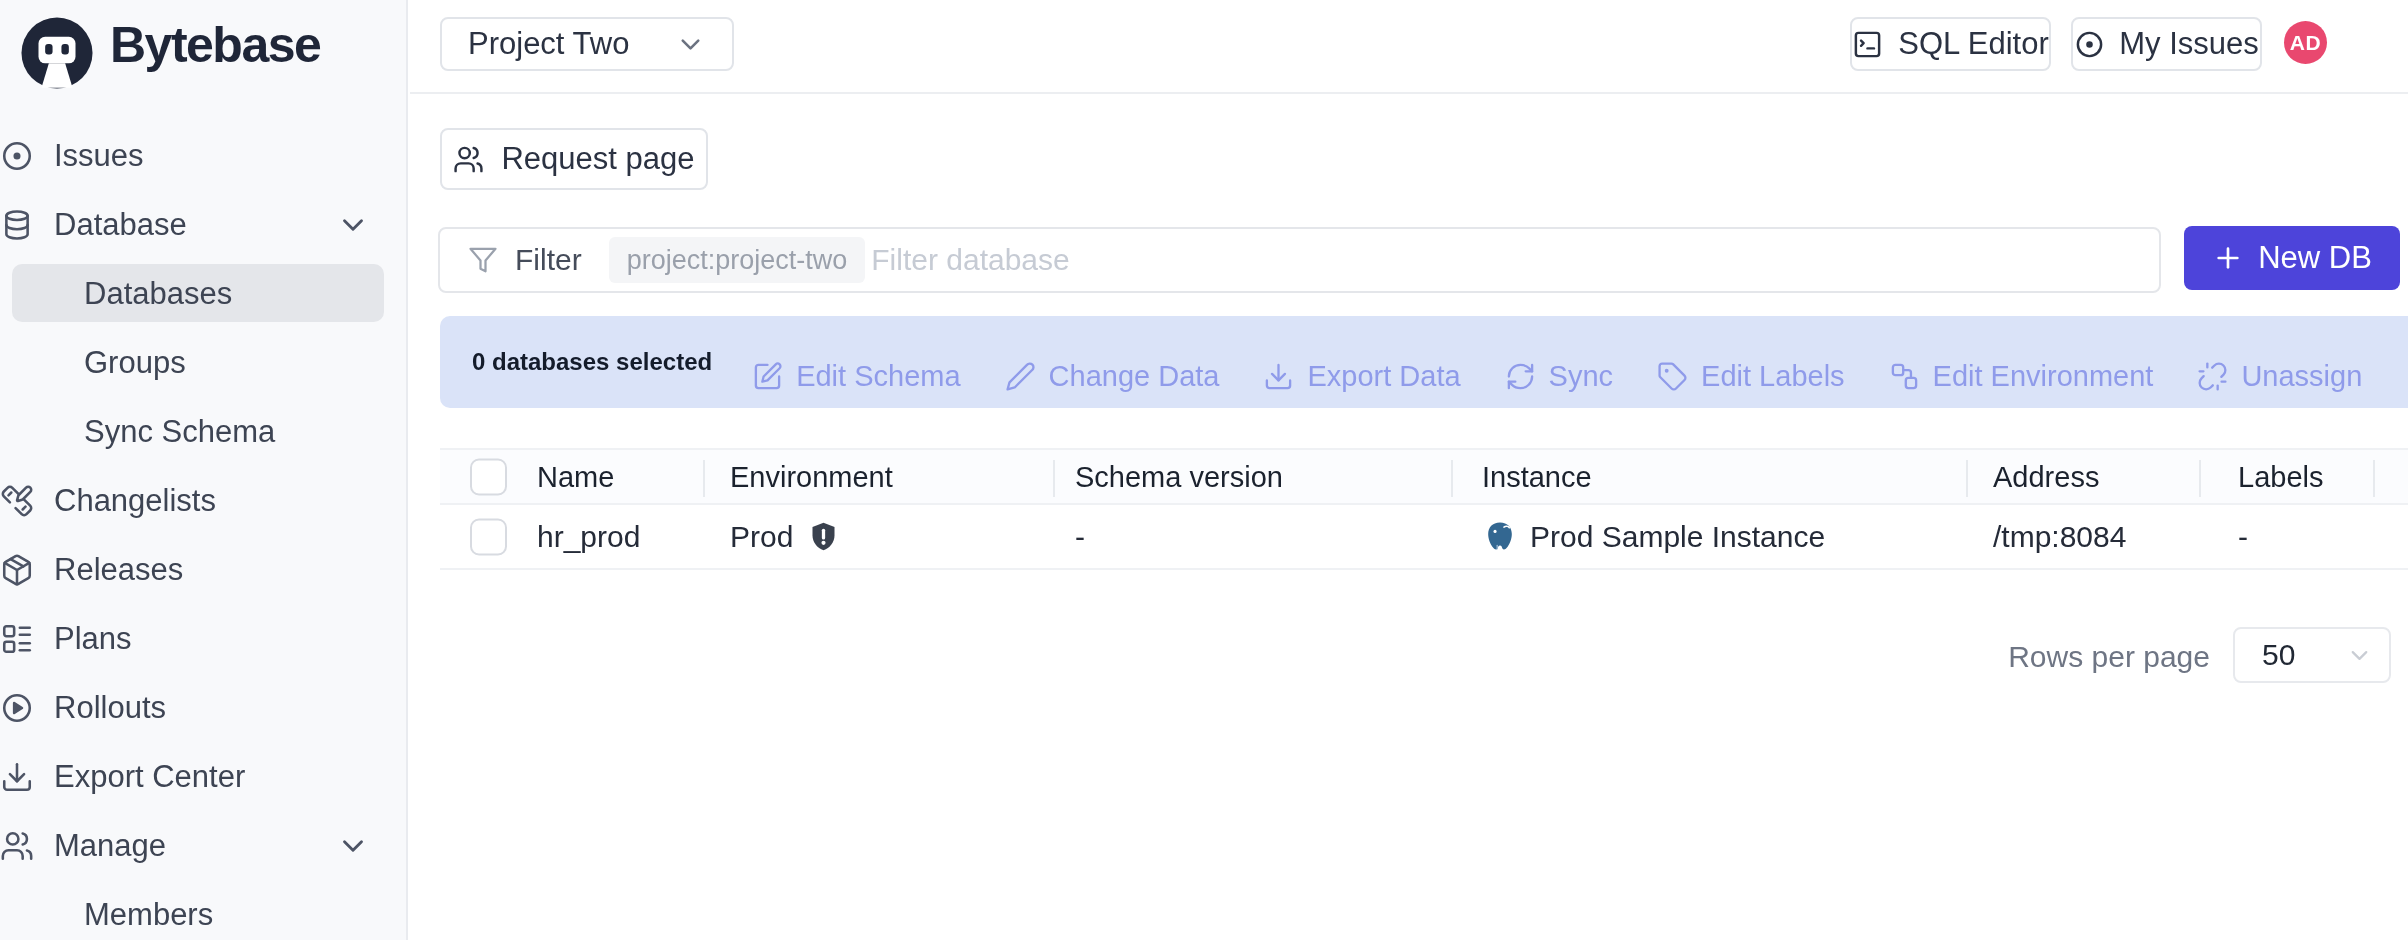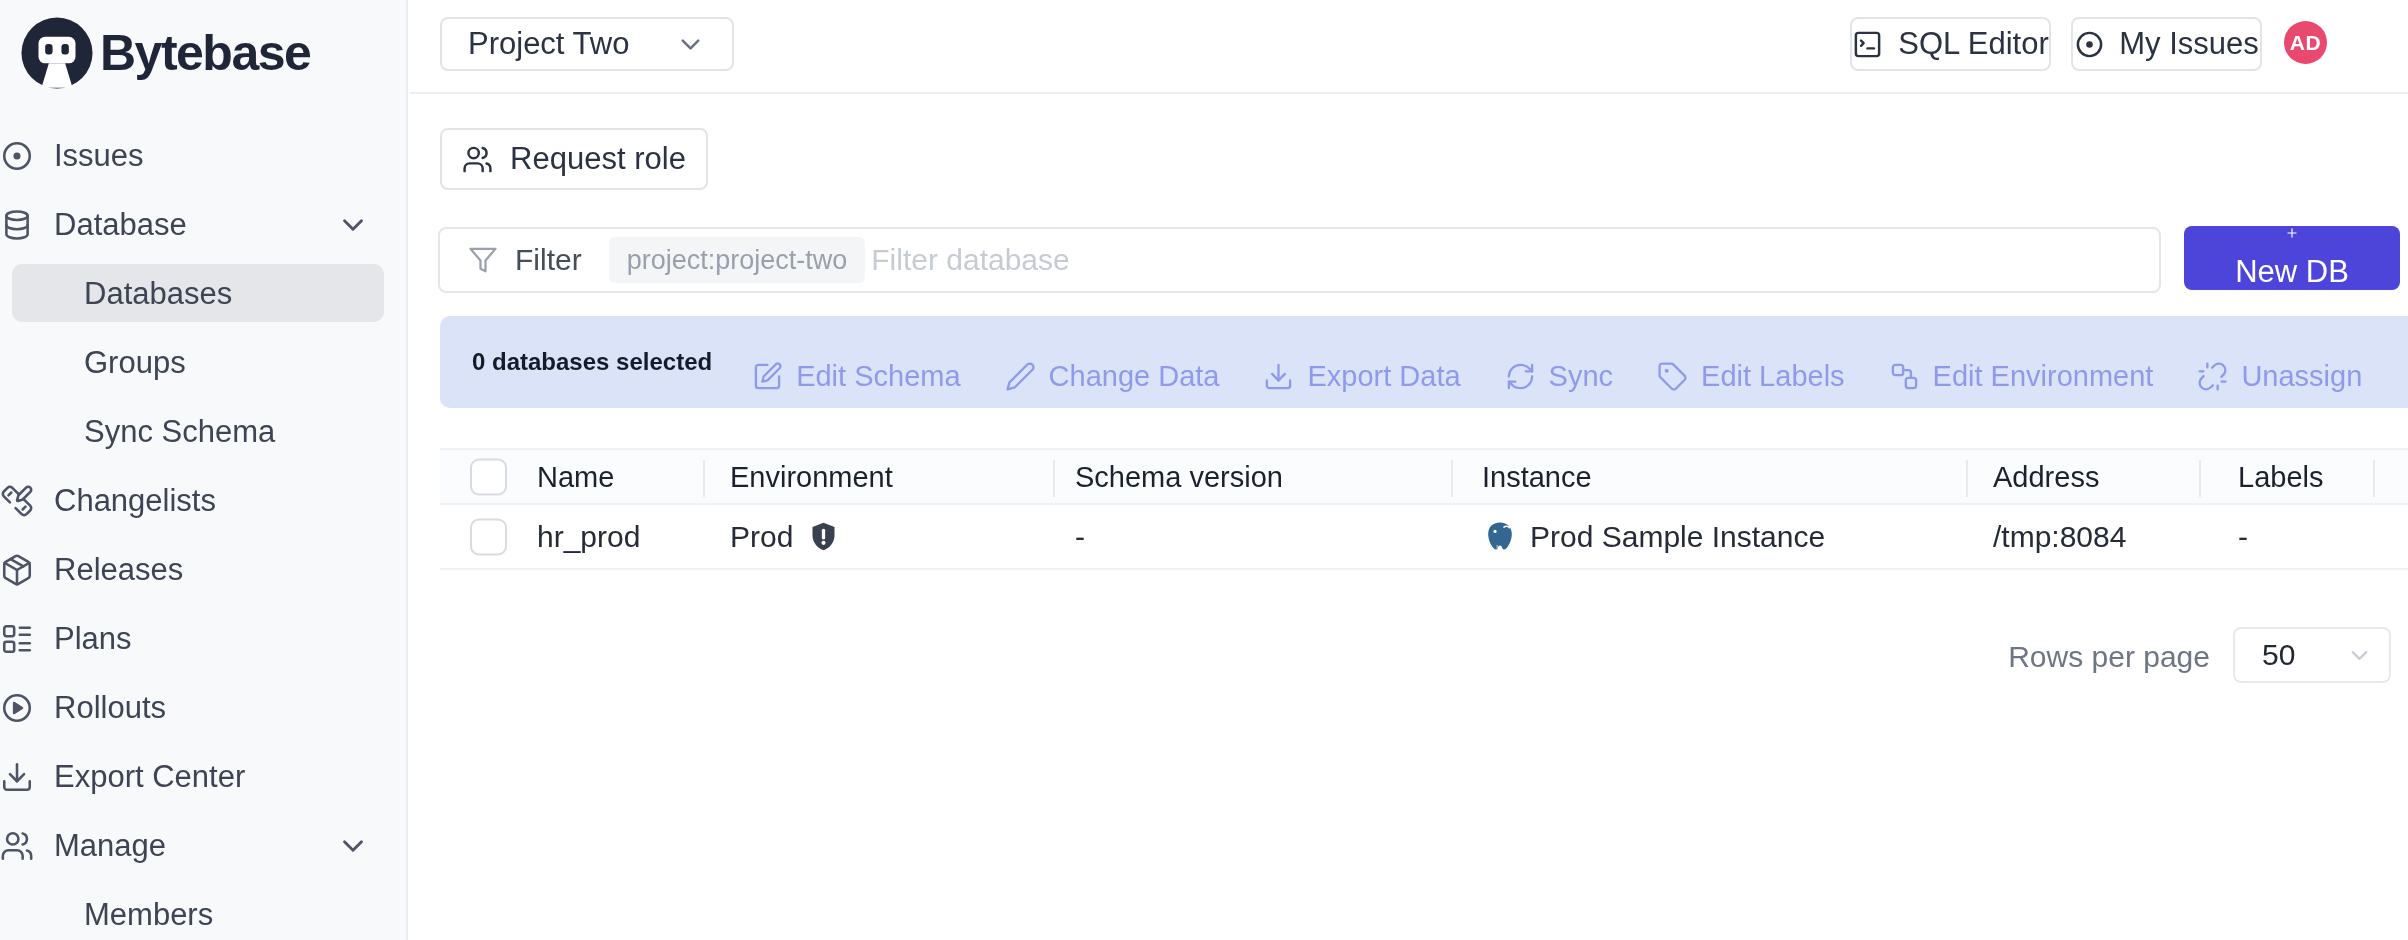--- a/index.html
+++ b/index.html
@@ -7,21 +7,21 @@
   body {
     font-family:"Liberation Sans", sans-serif;
     background:#ffffff; color:#222935;
     position:relative; overflow:hidden;
   }
   svg { display:block; }
 
   
   .sidebar { position:absolute; left:0; top:0; width:408px; height:940px;
              background:#f8f9fb; border-right:2px solid #e9ebef; }
-  .logo { position:absolute; left:20px; top:16px; display:flex; align-items:center; gap:6px; }
+  .logo { position:absolute; left:20px; top:16px; display:flex; gap:16px; }
   .logo-mark { width:74px; height:74px; }
   .logo-text { font-size:50px; font-weight:700; color:#1f2638; letter-spacing:-1.5px; }
 
   .nav { position:absolute; top:121px; left:0; right:0; }
   .nav-item { height:69px; display:flex; align-items:center; gap:20px;
               font-size:31px; font-weight:500; color:#3d4453; position:relative; cursor:pointer; }
   .nav-item > svg { width:34px; height:34px; color:#4d5465; flex:none; position:relative; z-index:1; }
   .nav-item > span { position:relative; z-index:1; }
   .nav-item.sub { padding-left:84px; }
   .nav-item.selected::before { content:""; position:absolute; left:12px; right:22px; top:5px; bottom:6px;
@@ -50,21 +50,21 @@
   .filter-bar .funnel { width:30px; height:30px; color:#9aa1ad; flex:none; }
   .filter-label { margin-left:17px; font-size:30px; color:#454c5a; }
   .filter-tag { margin-left:27px; background:#f4f5f7; border-radius:6px; height:46px; padding:0 18px;
                 font-size:27px; color:#9aa0ab; display:flex; align-items:center; cursor:pointer; }
   .filter-input { margin-left:6px; flex:1; height:56px; border:none; outline:none; font-size:30px;
                   font-family:"Liberation Sans",sans-serif; color:#454c5a; background:transparent; }
   .filter-input::placeholder { color:#c6cbd4; }
 
   .new-db-btn { position:absolute; left:2184px; top:226px; width:216px; height:64px; background:#4d44da;
                 border:none; border-radius:8px; color:#fff; font-size:31px; font-weight:500;
-                display:flex; align-items:center; justify-content:center; gap:14px; cursor:pointer;flex-direction:column; }
+                display:flex; align-items:center; justify-content:center; gap:14px; cursor:pointer; }
   .new-db-btn svg { width:32px; height:32px; color:#fff; }
 
   
   .sel-toolbar { position:absolute; left:440px; top:316px; width:1968px; height:92px; background:#dae3f8;
                  border-radius:10px 0 0 10px; display:flex; align-items:center; padding-left:32px; overflow:hidden; }
   .sel-status { font-size:24px; font-weight:700; color:#141c2b; white-space:nowrap; }
   .sel-actions { display:flex; margin-left:40px; gap:44px; align-items:center;margin-top:28px; }
   .sel-action { display:flex; align-items:center; gap:13px; color:#8f9bea; font-size:29px; white-space:nowrap; cursor:pointer; }
   .sel-action svg { width:31px; height:31px; color:#8f9bea; flex:none; }
 
@@ -225,21 +225,21 @@
 
 <div class="topbar-divider"></div>
 
 <div class="btn request-role-btn">
   <svg viewBox="0 0 24 24" fill="none" stroke="currentColor" stroke-width="1.9" stroke-linecap="round" stroke-linejoin="round">
       <path d="M16 21v-2a4 4 0 0 0-4-4H6a4 4 0 0 0-4 4v2"></path>
       <circle cx="9" cy="7" r="4"></circle>
       <path d="M22 21v-2a4 4 0 0 0-3-3.87"></path>
       <path d="M16 3.13a4 4 0 0 1 0 7.75"></path>
     </svg>
-  <span>Request role</span>
+  <span>Request page</span>
 </div>
 
 <div class="filter-bar">
   <svg class="funnel" viewBox="0 0 24 24" fill="none" stroke="currentColor" stroke-width="1.8" stroke-linecap="round" stroke-linejoin="round">
       <polygon points="22 3 2 3 10 12.46 10 19 14 21 14 12.46"></polygon>
     </svg>
   <span class="filter-label">Filter</span>
   <span class="filter-tag">project:project-two</span>
   <input class="filter-input" type="text" placeholder="Filter database" style="">
 </div>

